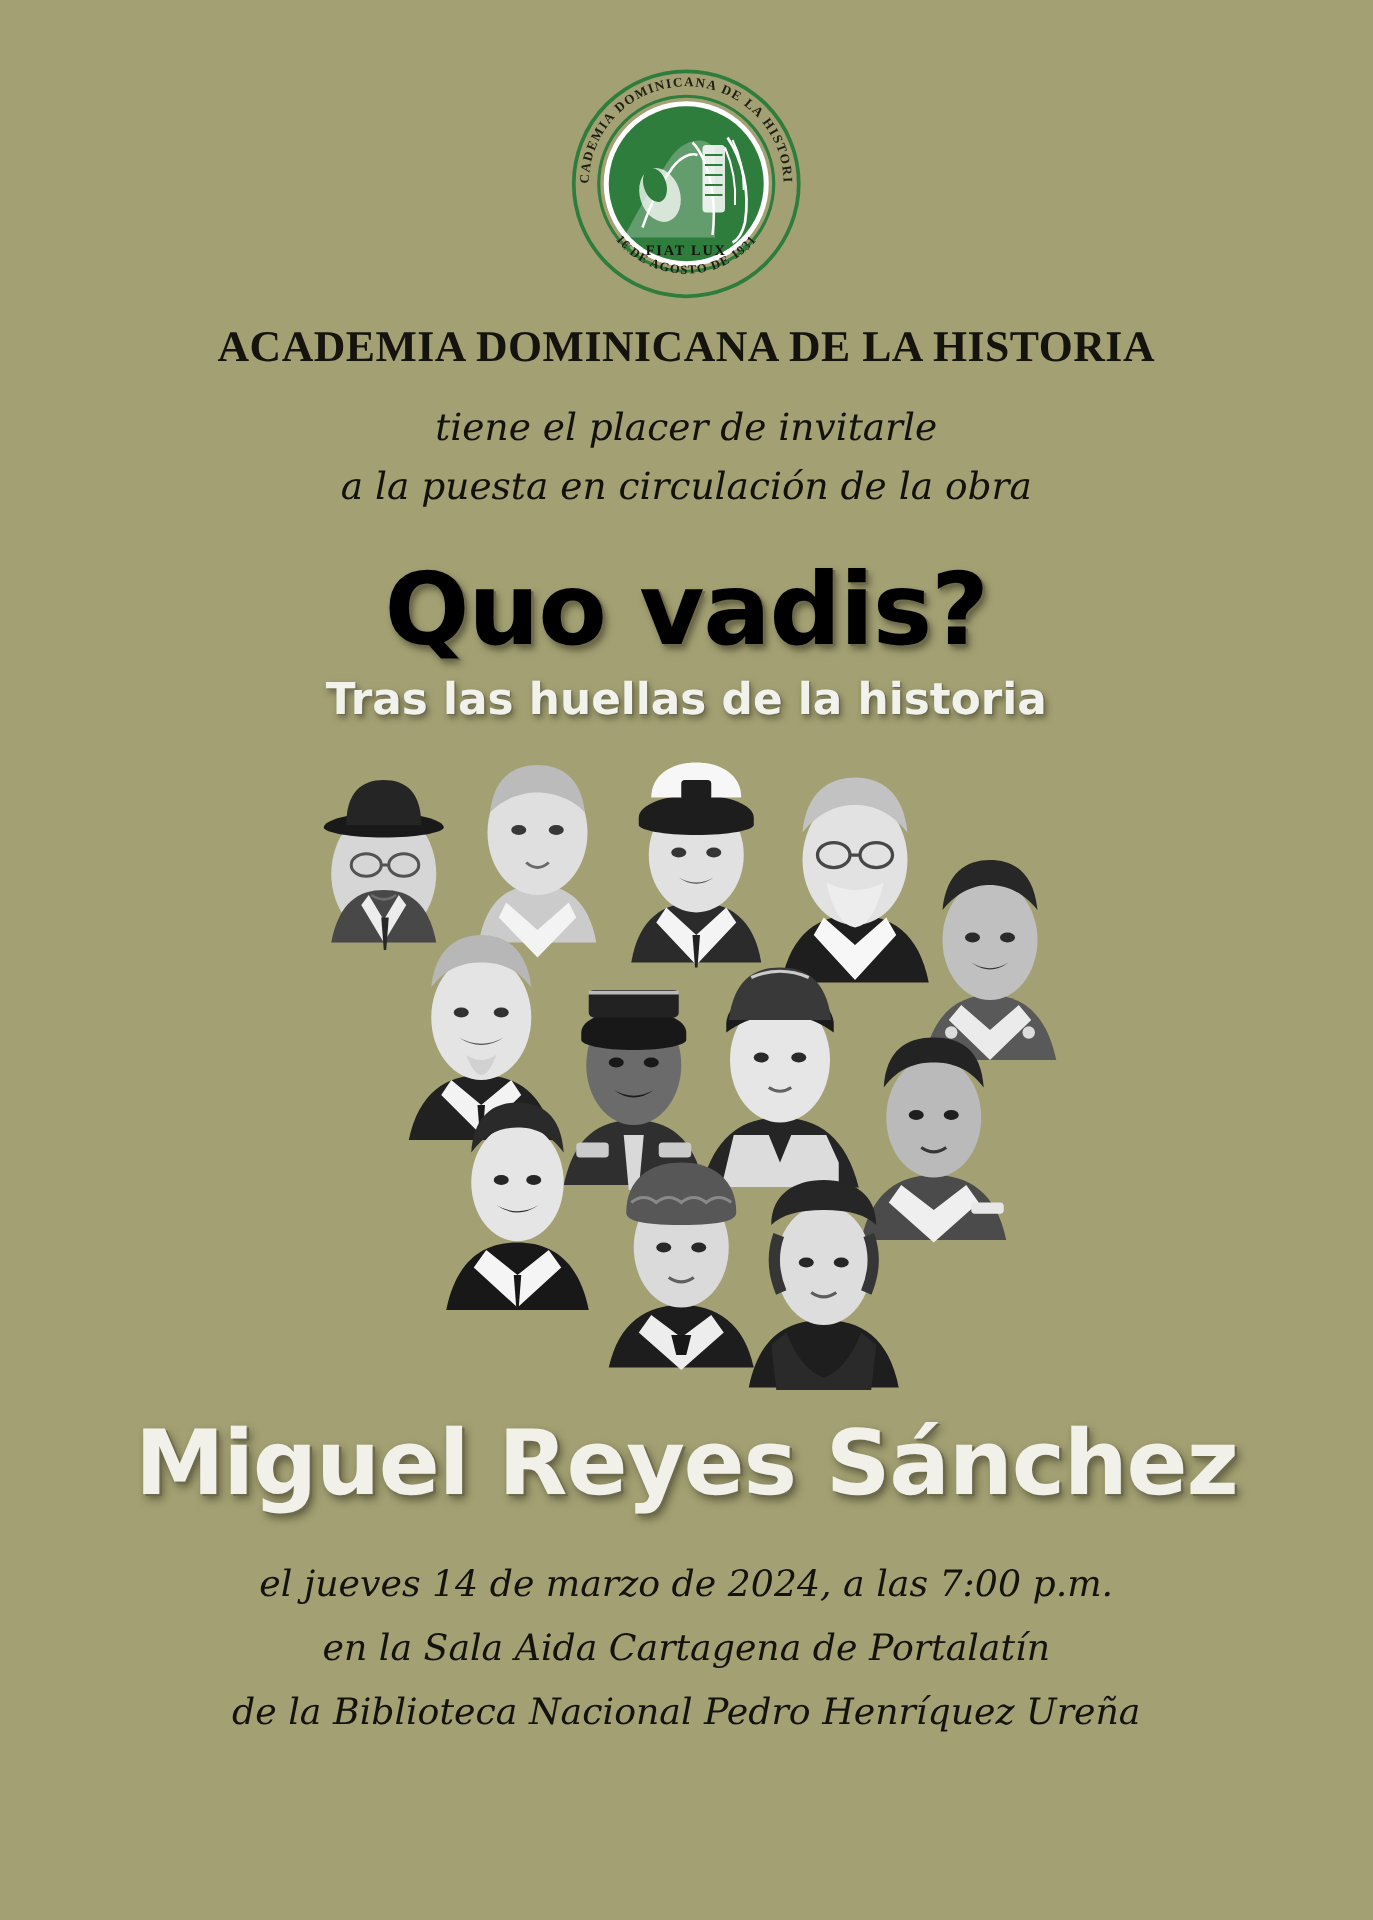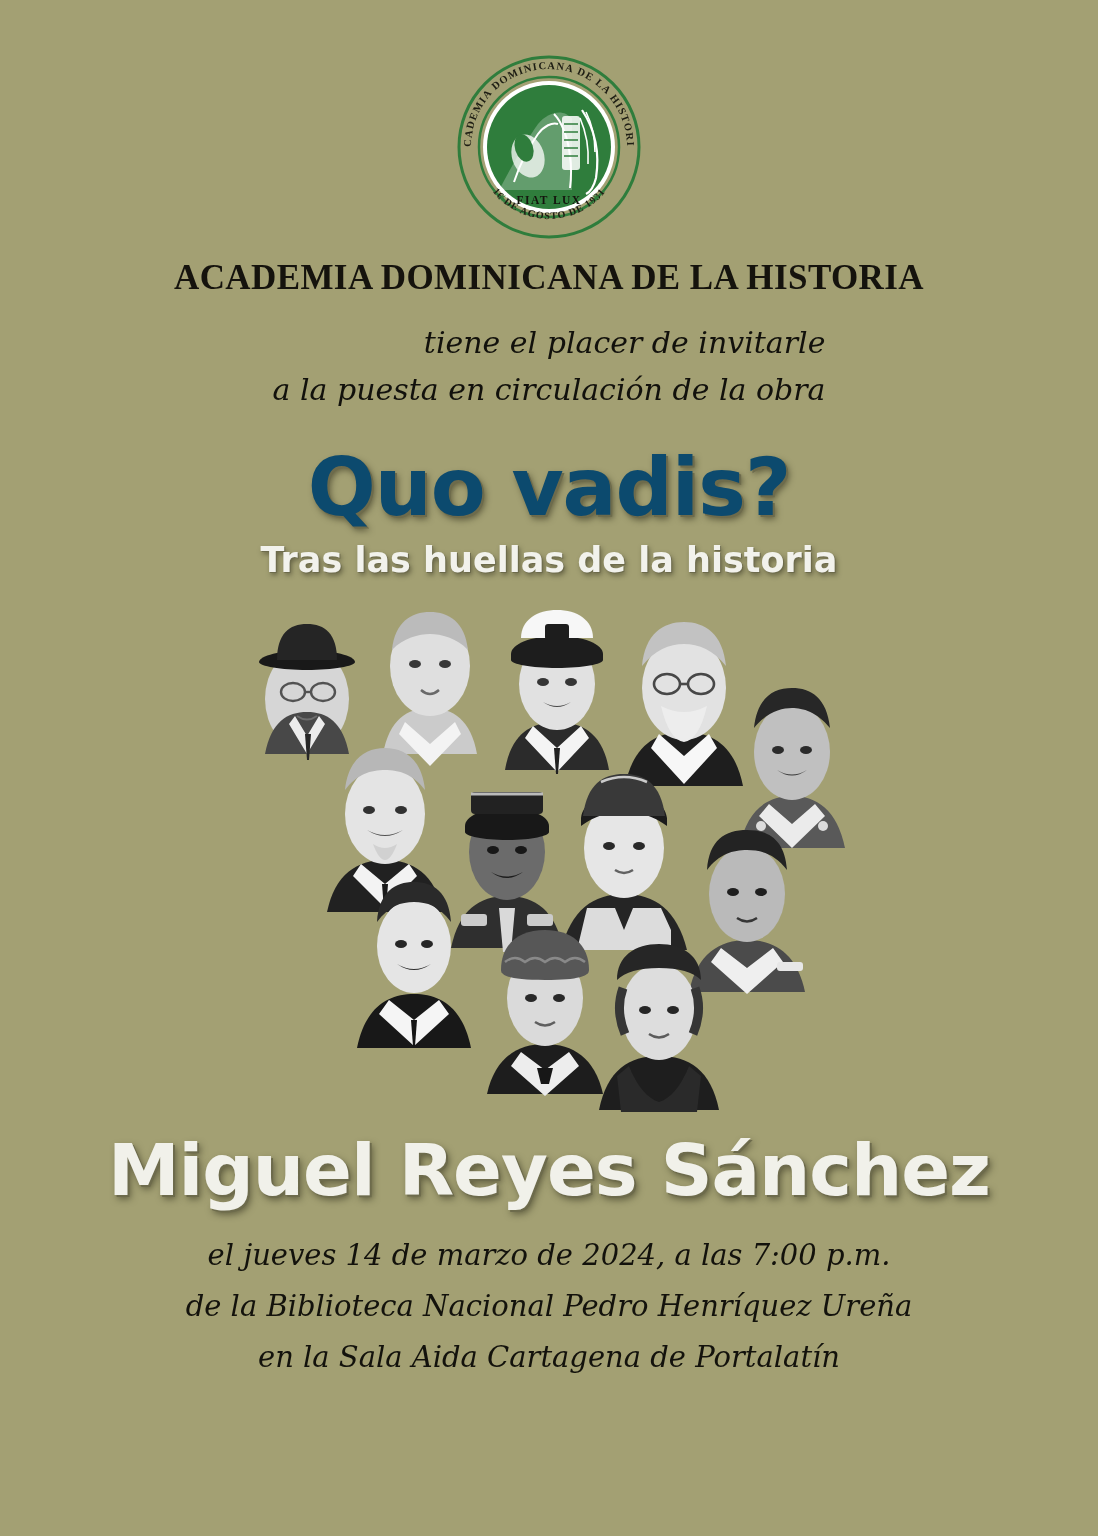--- a/index.html
+++ b/index.html
@@ -42,38 +42,38 @@
     font-weight: bold;
     letter-spacing: 0.4px;
     color: #15130d;
     text-align: center;
     font-family: "Liberation Serif", serif;
   }
 
   
   .invite {
     margin-top: 22px;
-    text-align: right;
+    text-align: center;
     color: #12110c;
     font-family: "DejaVu Serif", serif;
     font-style: italic;
     font-size: 30px;
     line-height: 1.55;
   }
   .invite div { white-space: nowrap; }
 
   
   .title {
     margin-top: 28px;
     text-align: center;
     font-family: "DejaVu Sans", sans-serif;
     font-weight: bold;
     font-size: 80px;
     letter-spacing: -1px;
-    color: #0c4a6e;
+    color: #000000;
     text-shadow:
        2px 2px 0 #6d6b4c,
        3px 4px 6px rgba(40,38,22,0.55);
   }
   .subtitle {
     margin-top: 6px;
     text-align: right;
     font-family: "DejaVu Sans", sans-serif;
     font-weight: bold;
     font-size: 35px;
@@ -104,21 +104,21 @@
     font-size: 72px;
     letter-spacing: -1px;
     color: #f1f1ea;
     text-shadow:
        2px 2px 0 #6d6b4c,
        3px 4px 7px rgba(40,38,22,0.55);
   }
 
   
   .details {
-    margin-top: 18px;
+    margin-top: 30px;
     text-align: center;
     color: #13120c;
     font-family: "DejaVu Serif", serif;
     font-style: italic;
     font-size: 29px;
     line-height: 1.75;
   }
   .details div { white-space: nowrap; }
 </style>
 </head>
@@ -341,17 +341,17 @@
         <path d="M40 136 C48 156 58 168 70 172 C82 168 92 156 100 136 L112 146 L108 182 H32 L28 146 Z" fill="#2e2e2a"></path>
       </svg>
     </div>
 
   </div>
 
   <div class="author">Miguel Reyes Sánchez</div>
 
   <div class="details">
     <div>el jueves 14 de marzo de 2024, a las 7:00 p.m.</div>
+    <div>en la Sala Aida Cartagena de Portalatín</div>
     <div>de la Biblioteca Nacional Pedro Henríquez Ureña</div>
-    <div>en la Sala Aida Cartagena de Portalatín</div>
   </div>
 
 </div>
 
 </body></html>

